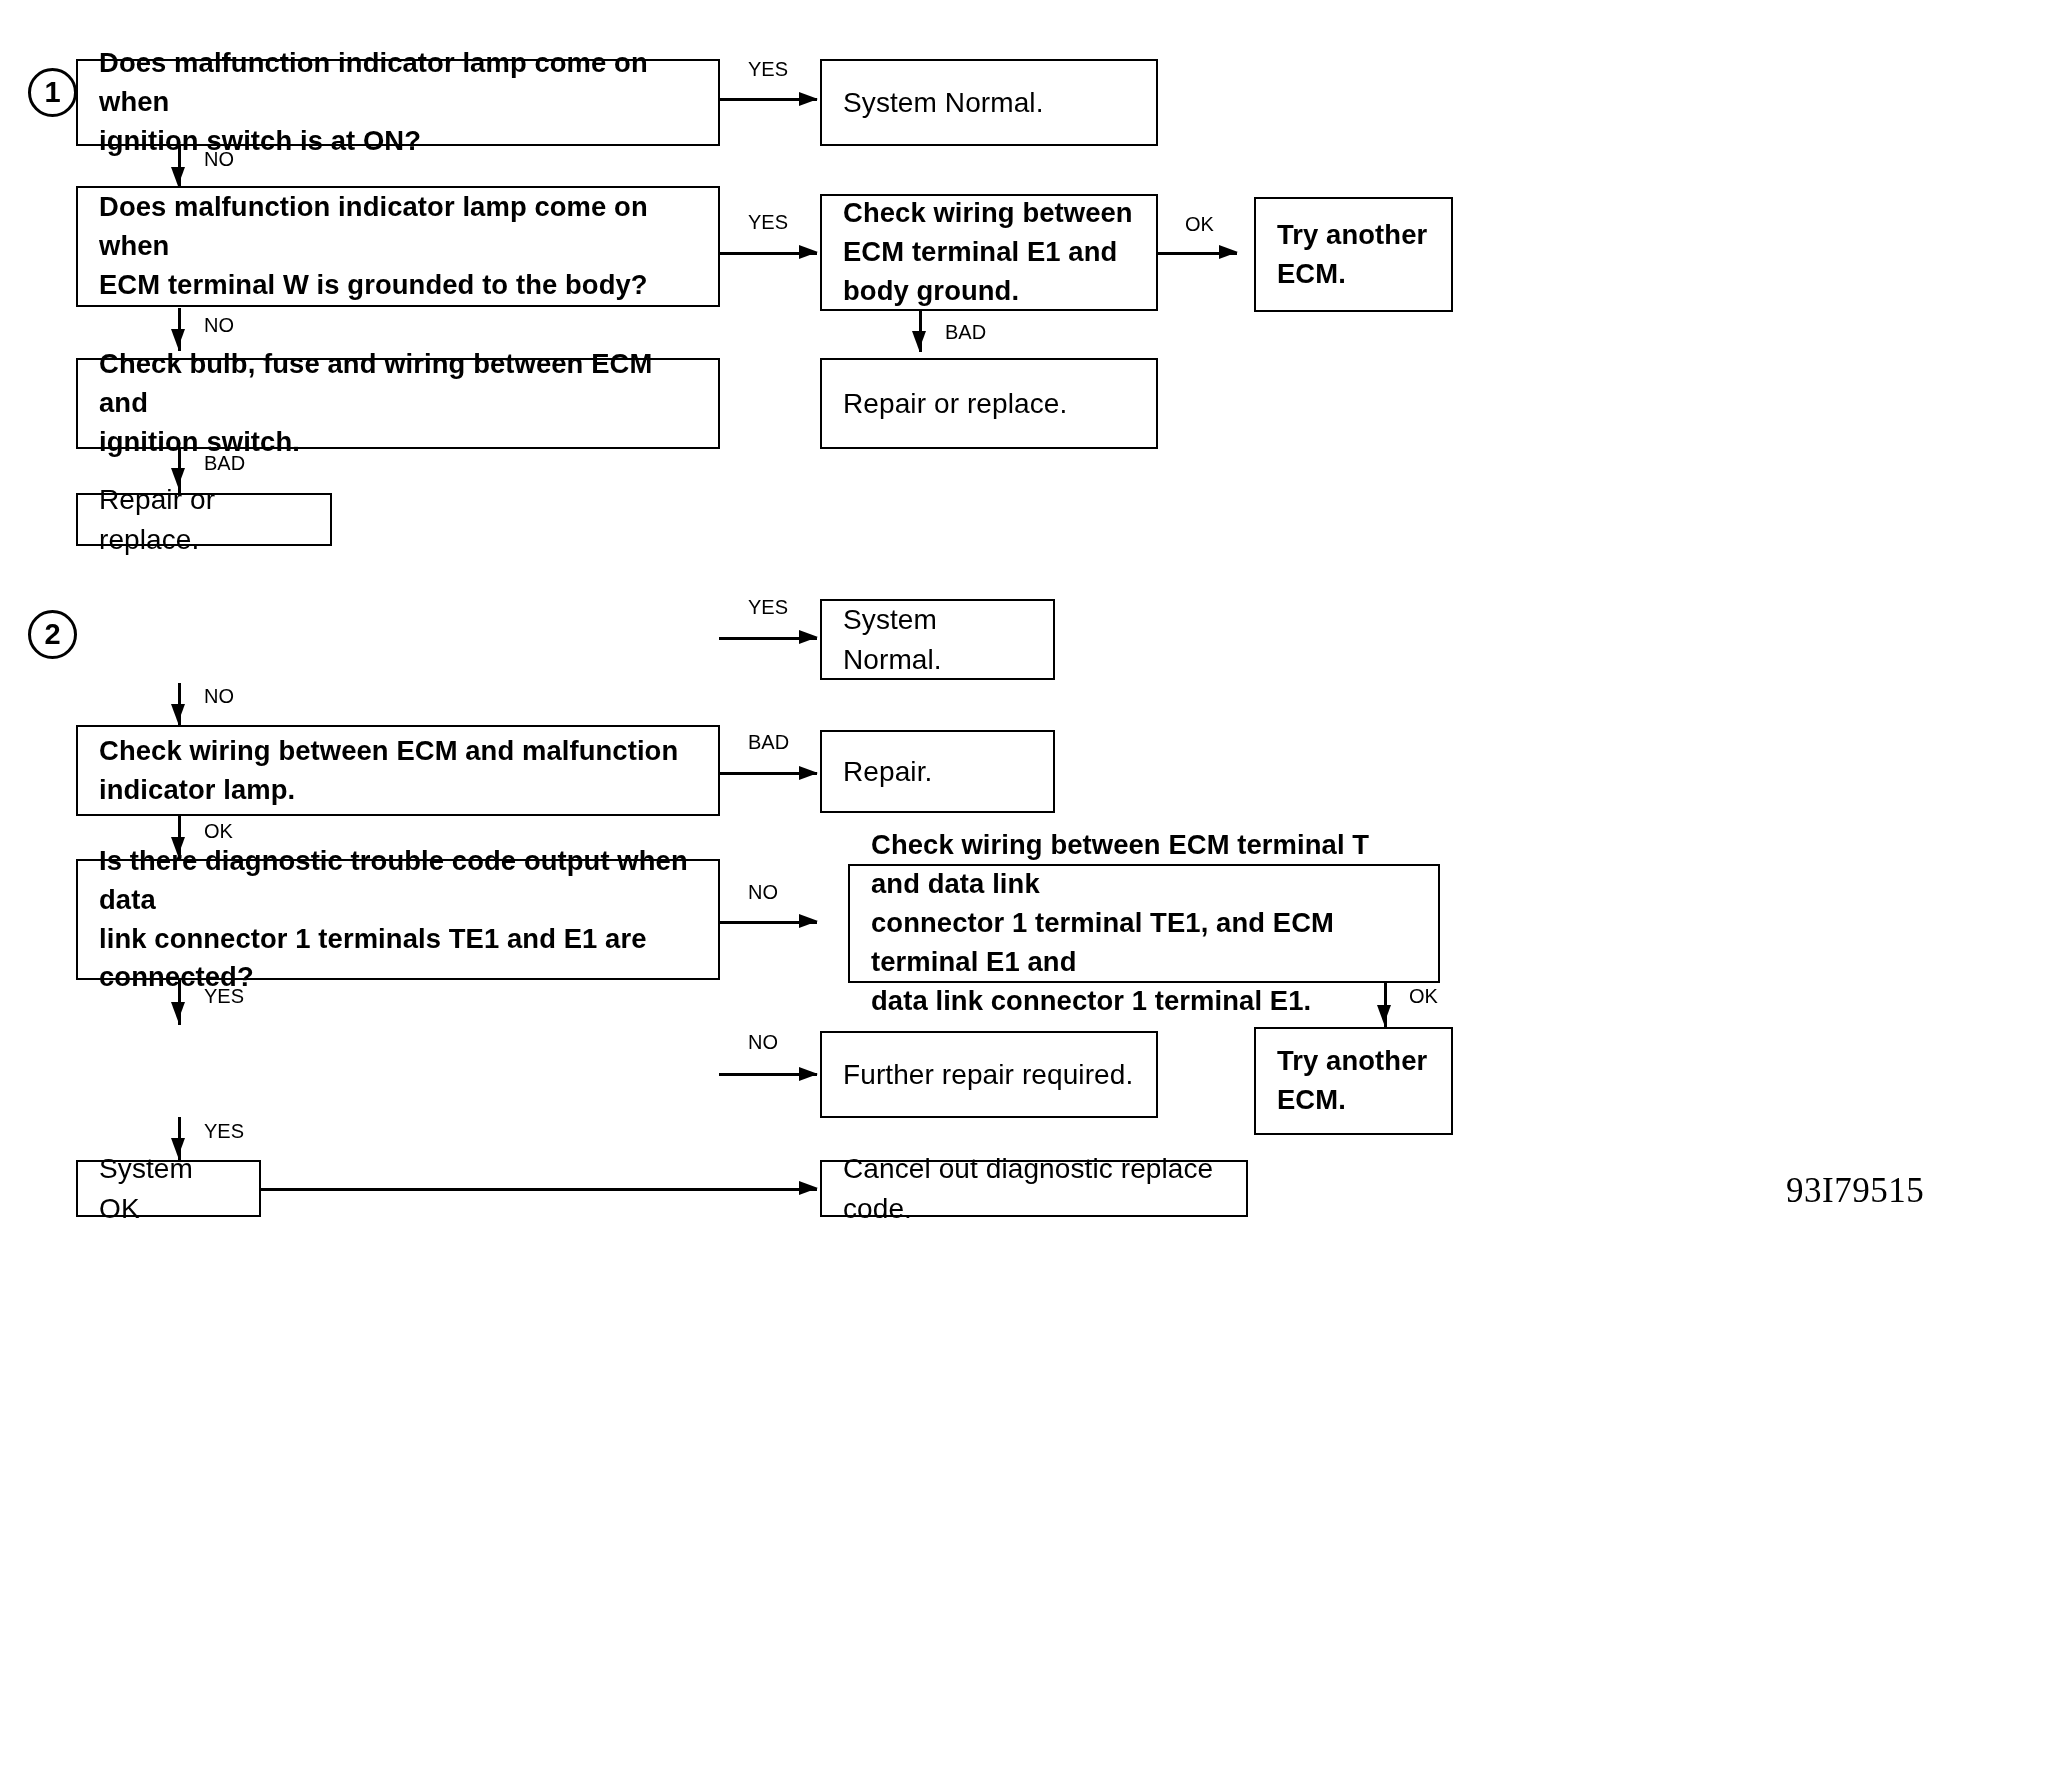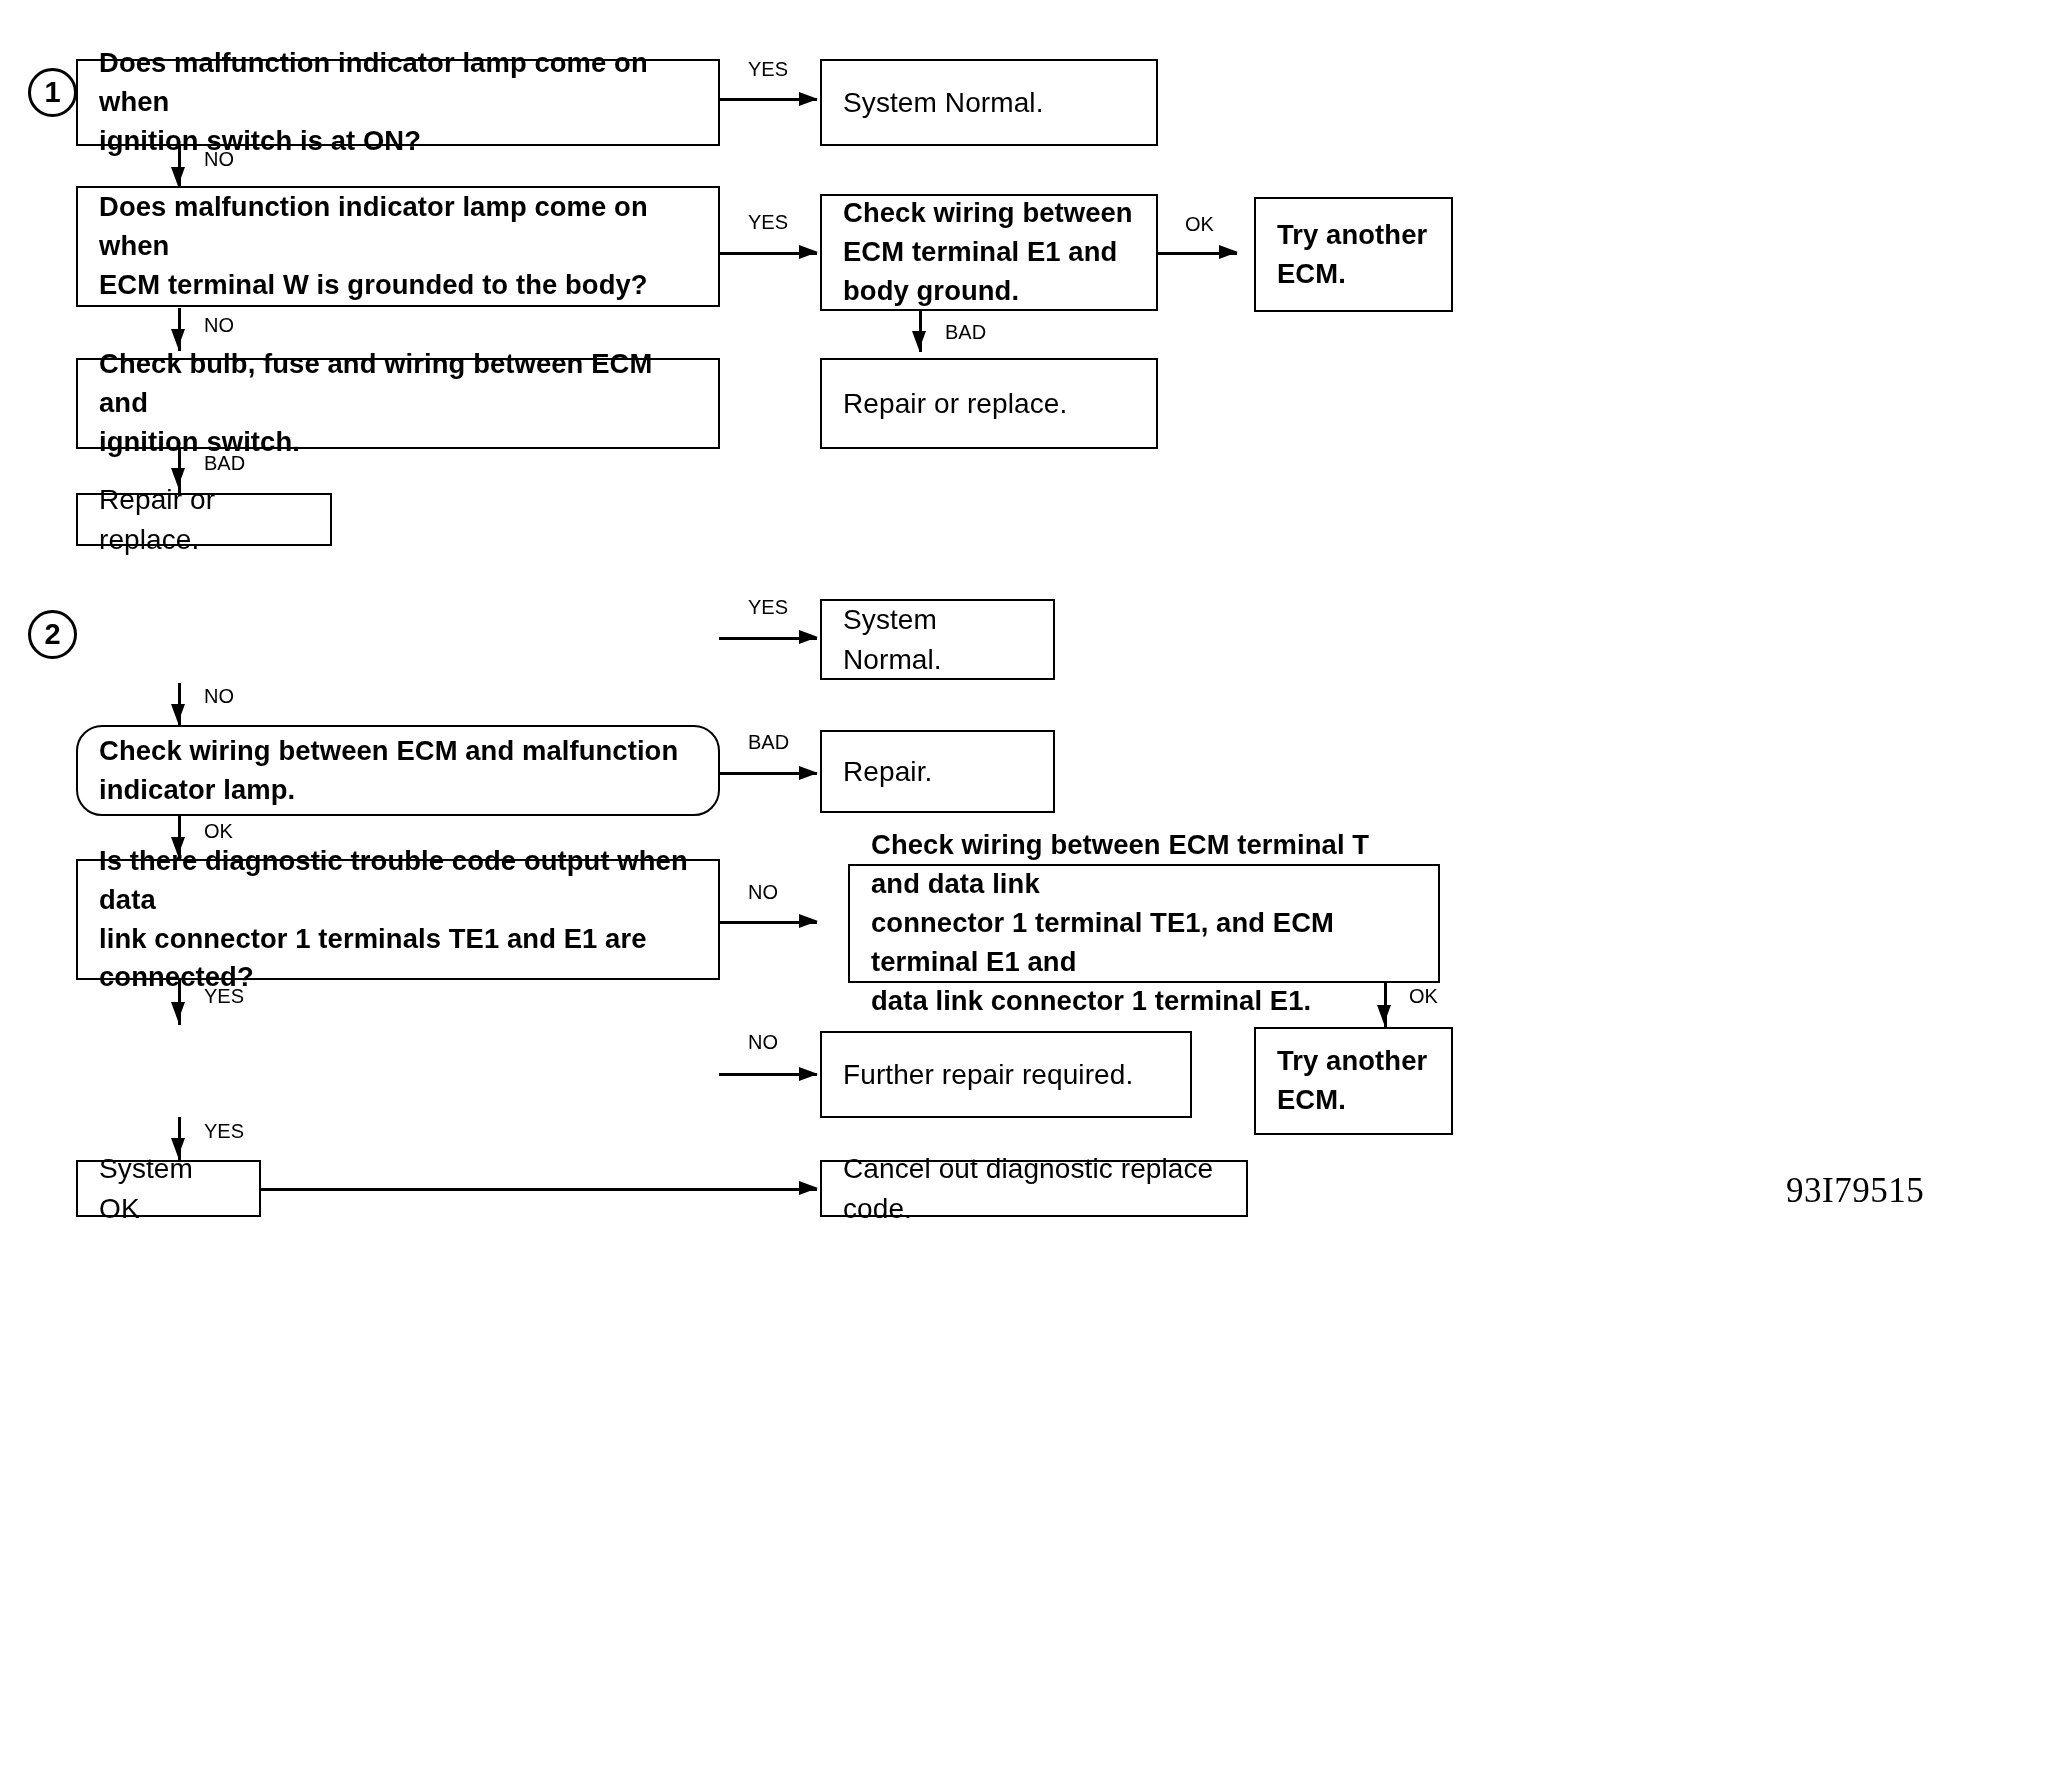--- a/index.html
+++ b/index.html
@@ -173,21 +173,21 @@
   <div class="hline" style="left:719px; top:637px; width:98px;"></div>
   <div class="arrow-right" style="left:799px; top:630px;"></div>
   <div class="edge-label" style="left:748px; top:597px;">YES</div>
   <div class="box light" style="left:820px; top:599px; width:235px; height:81px;">
     <span class="txt">System Normal.</span>
   </div>
   <div class="vline" style="left:178px; top:683px; height:42px;"></div>
   <div class="arrow-down" style="left:171px; top:704px;"></div>
   <div class="edge-label" style="left:204px; top:686px;">NO</div>
 
-  <div class="box" style="left:76px; top:725px; width:644px; height:91px;border-radius:26px;">
+  <div class="box" style="left:76px; top:725px; width:644px; height:91px;">
     <span class="txt">Check wiring between ECM and malfunction
 indicator lamp.</span>
   </div>
   <div class="hline" style="left:719px; top:772px; width:98px;"></div>
   <div class="arrow-right" style="left:799px; top:766px;"></div>
   <div class="edge-label" style="left:748px; top:732px;">BAD</div>
   <div class="box light" style="left:820px; top:730px; width:235px; height:83px;">
     <span class="txt">Repair.</span>
   </div>
   <div class="vline" style="left:178px; top:816px; height:44px;"></div>
@@ -217,21 +217,21 @@
 ECM.</span>
   </div>
 
   <div class="vline" style="left:178px; top:980px; height:45px;"></div>
   <div class="arrow-down" style="left:171px; top:1002px;"></div>
   <div class="edge-label" style="left:204px; top:986px;">YES</div>
 
   <div class="hline" style="left:719px; top:1073px; width:98px;"></div>
   <div class="arrow-right" style="left:799px; top:1067px;"></div>
   <div class="edge-label" style="left:748px; top:1032px;">NO</div>
-  <div class="box light" style="left:820px; top:1031px; width:372px; height:87px;">
+  <div class="box light" style="left:820px; top:1031px; width:338px; height:87px;">
     <span class="txt">Further repair required.</span>
   </div>
   <div class="vline" style="left:178px; top:1117px; height:44px;"></div>
   <div class="arrow-down" style="left:171px; top:1138px;"></div>
   <div class="edge-label" style="left:204px; top:1121px;">YES</div>
 
   <div class="box light" style="left:76px; top:1160px; width:185px; height:57px;">
     <span class="txt">System OK</span>
   </div>
   <div class="hline" style="left:260px; top:1188px; width:557px;"></div>

